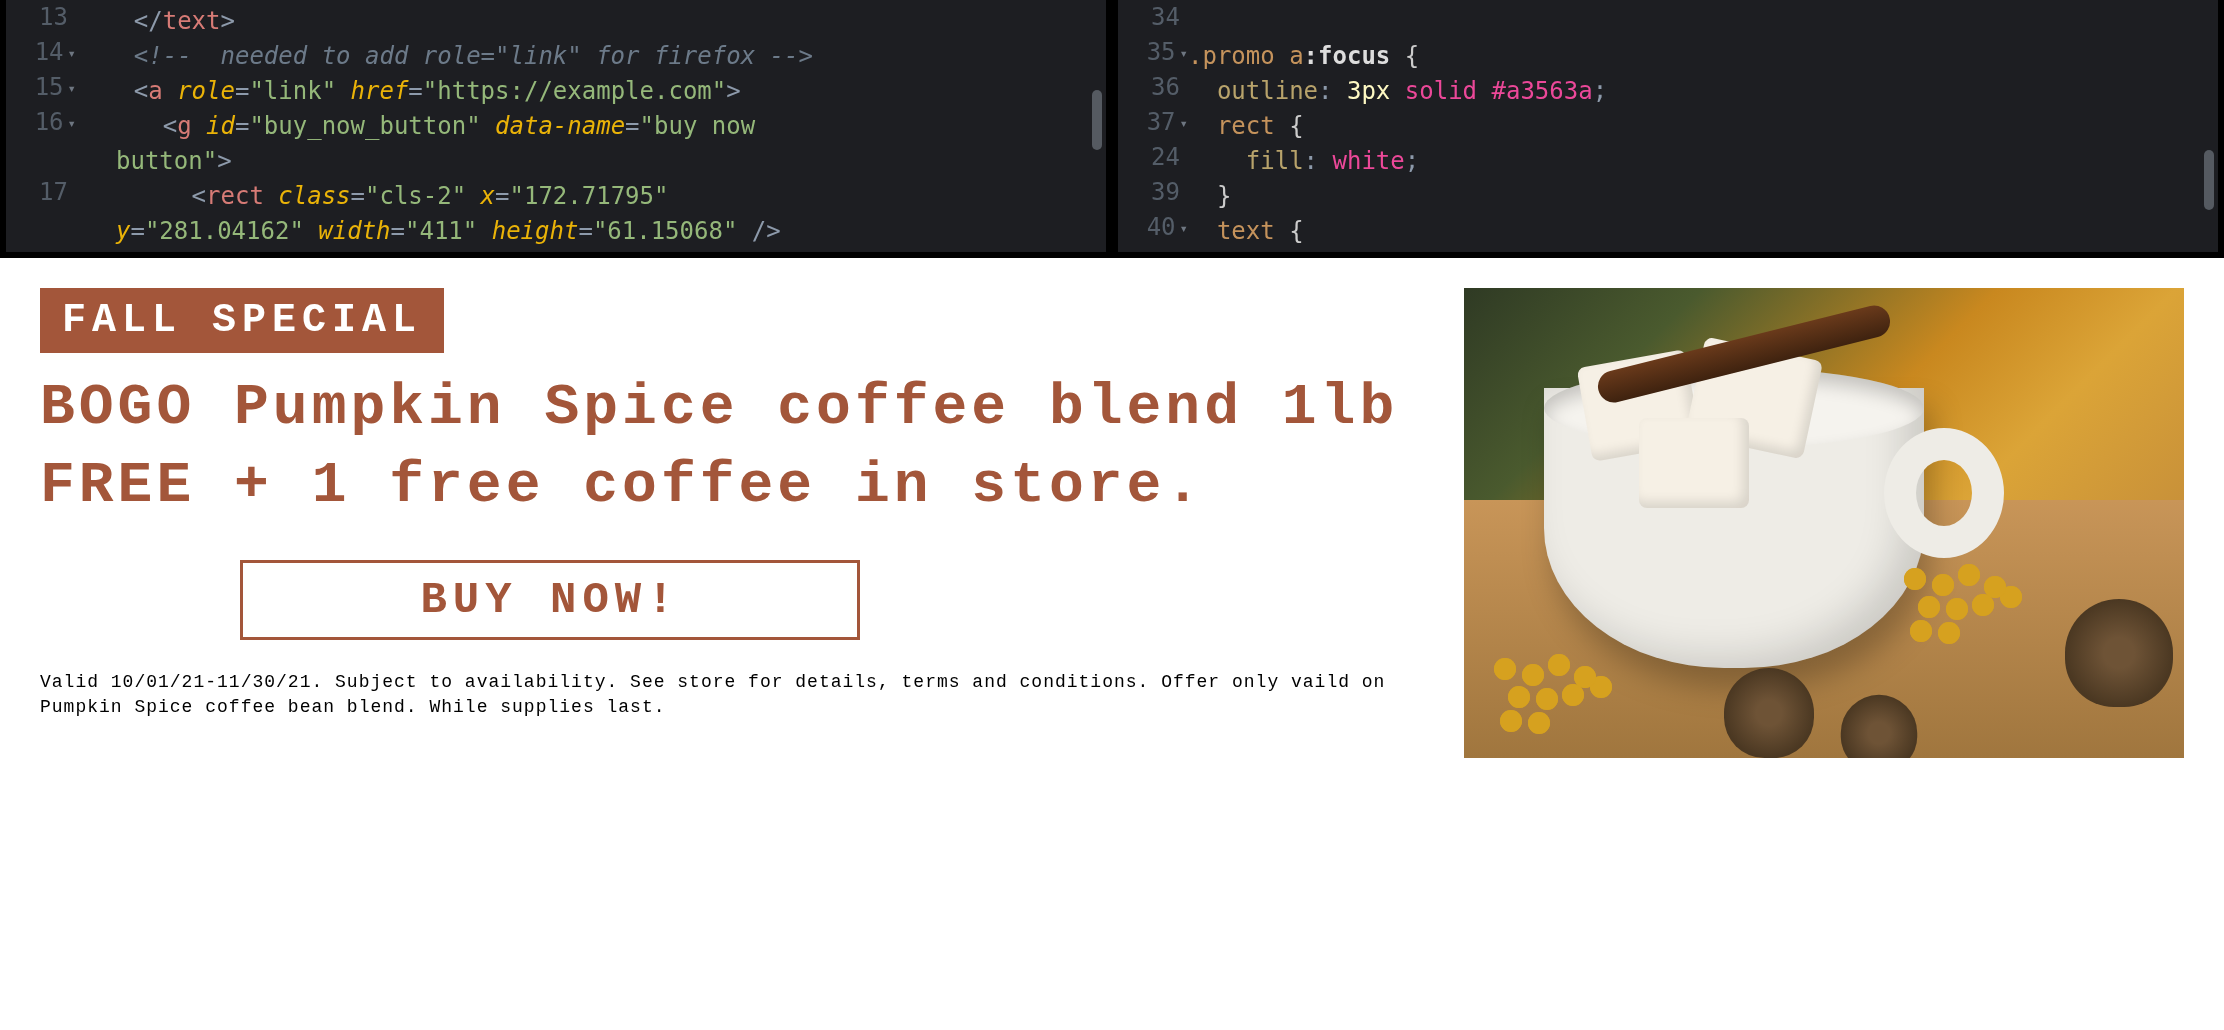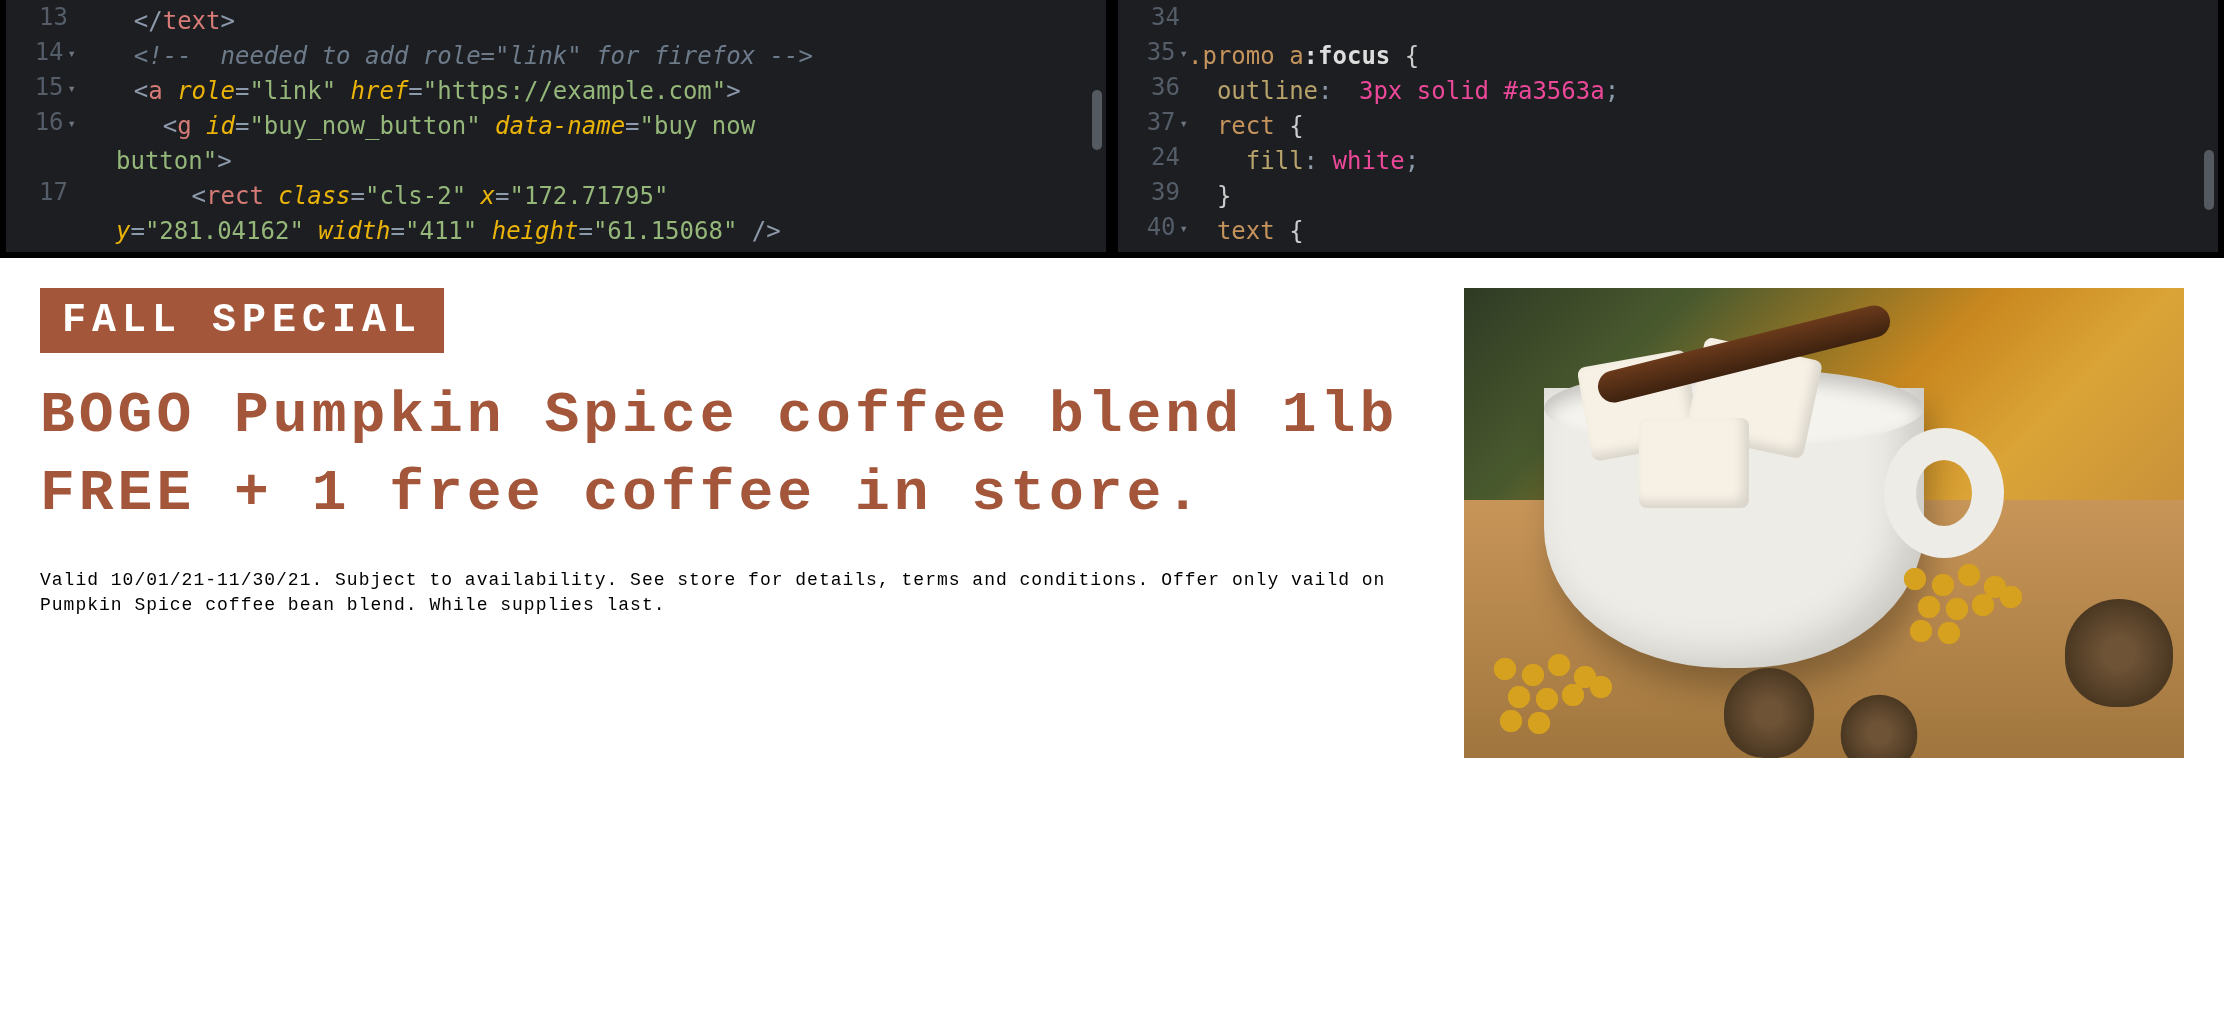--- a/index.html
+++ b/index.html
@@ -68,21 +68,21 @@
 
 .t-punct { color: #8d9aab; }
 .t-tag { color: #d77b76; }
 .t-attr { color: #eab308; font-style: italic; }
 .t-str { color: #95b87a; }
 .t-comment { color: #6c7a89; font-style: italic; }
 .t-sel { color: #c5935c; }
 .t-pseudo { color: #ddd; font-weight: bold; }
 .t-prop { color: #b8a36b; }
 .t-val { color: #ec4899; }
-.t-num { color: #ec4899; margin-left: 12px; }
+.t-num { color: #fef9c3; }
 .t-brace { color: #ccc; }
 .t-plain { color: #ddd; }
 
 .scrollbar-v {
   position: absolute;
   right: 4px;
   width: 10px;
   background: #555a61;
   border-radius: 5px;
 }
@@ -102,21 +102,21 @@
 }
 .badge {
   display: inline-block;
   background: #a3563a;
   color: #fff;
   font-family: "Courier New", monospace;
   font-size: 40px;
   letter-spacing: 6px;
   font-weight: bold;
   padding: 10px 22px;
-  margin-bottom: 24px;
+  margin-bottom: 16px;
 }
 .headline {
   color: #a3563a;
   font-family: "Courier New", monospace;
   font-size: 58px;
   letter-spacing: 4px;
   line-height: 1.35;
   font-weight: bold;
   margin-bottom: 34px;
 }
@@ -265,20 +265,21 @@
     </div>
     <div class="scrollbar-v"></div>
   </div>
 
 </div>
 
 <div class="promo-wrap">
   <div class="promo-left">
     <div class="badge">FALL SPECIAL</div>
     <div class="headline">BOGO Pumpkin Spice coffee blend 1lb FREE + 1 free coffee in store.</div>
+    <button class="buy-btn">BUY NOW!</button>
     <div class="fine">Valid 10/01/21-11/30/21. Subject to availability. See store for details, terms and conditions. Offer only vaild on Pumpkin Spice coffee bean blend. While supplies last.</div>
   </div>
 
   <div class="promo-image" aria-label="fall-coffee-photo">
     <div class="table-surface"></div>
     <div class="cup">
       <div class="handle"></div>
     </div>
     <div class="marsh m1"></div>
     <div class="marsh m2"></div>

